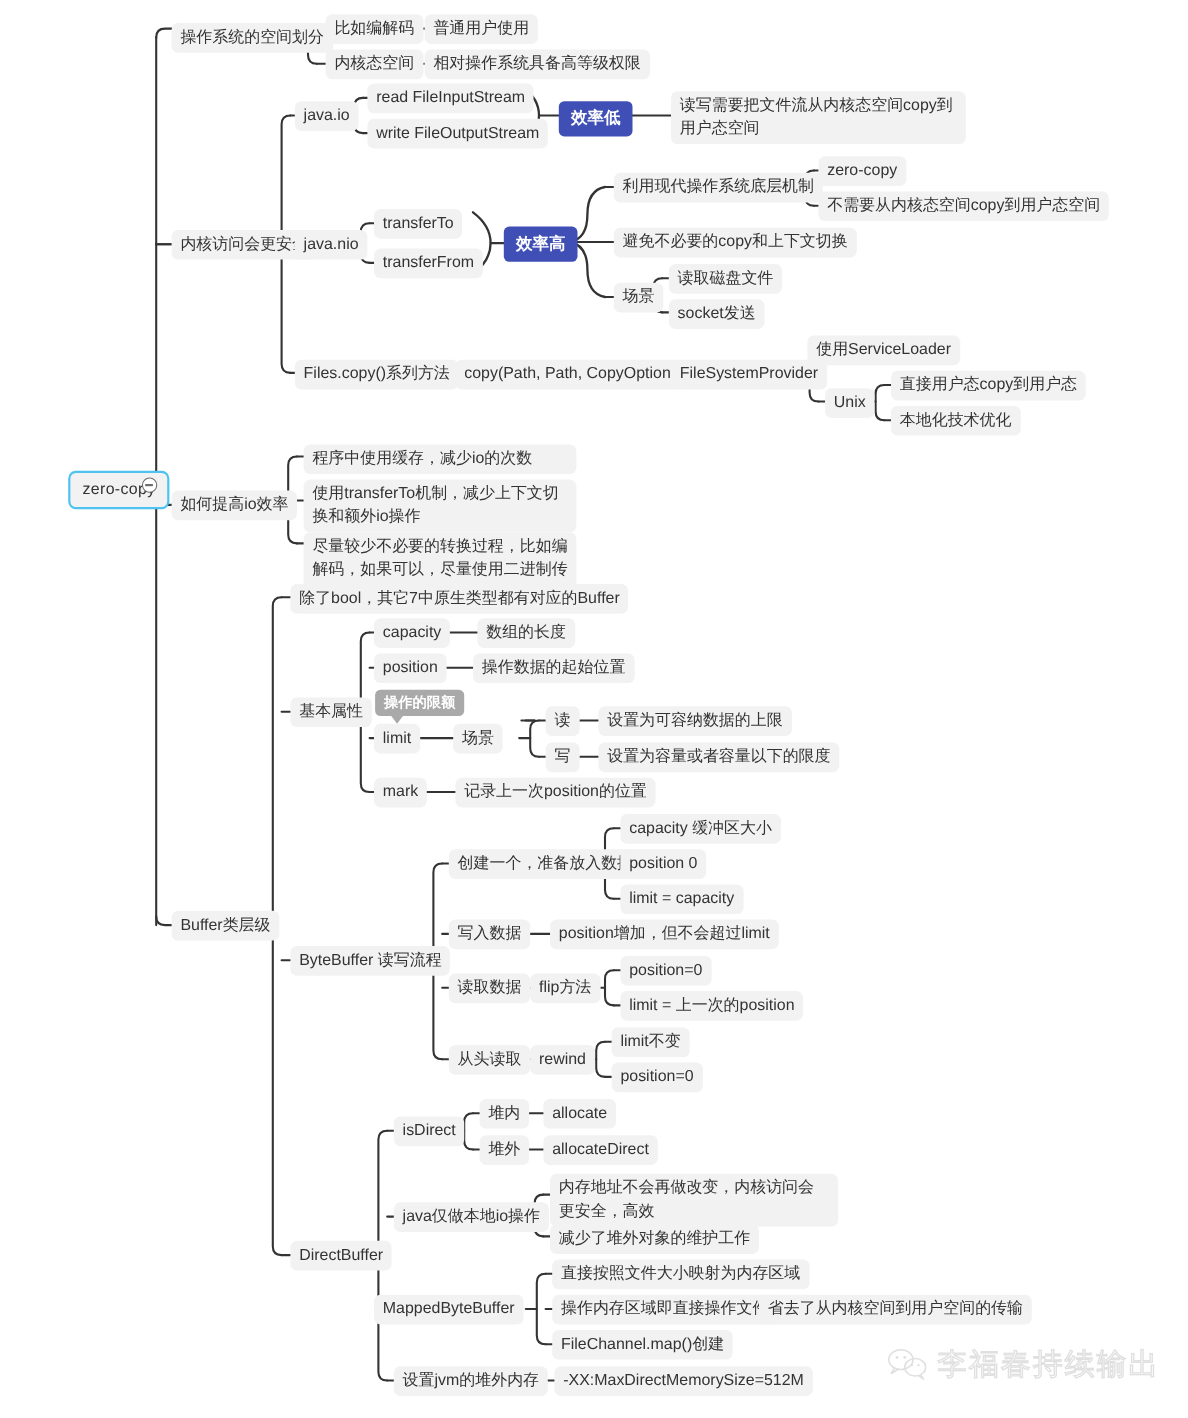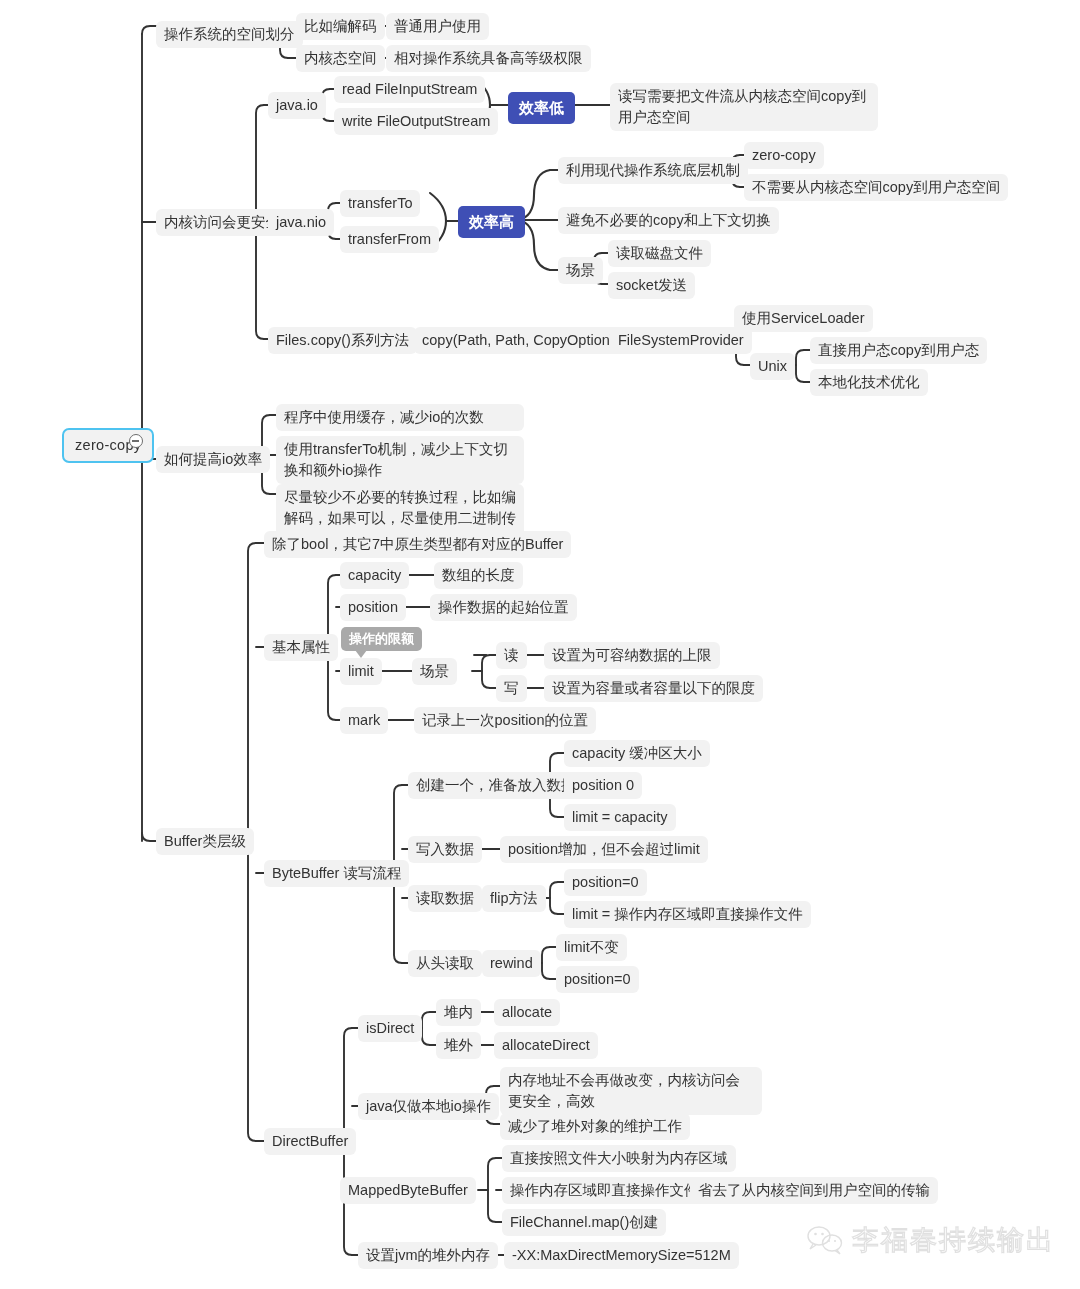--- a/index.html
+++ b/index.html
@@ -330,21 +330,21 @@
   <div class="node" style="left:264px;top:860px;">ByteBuffer 读写流程</div>
   <div class="node" style="left:408px;top:772px;">创建一个，准备放入数据</div>
   <div class="node" style="left:564px;top:740px;">capacity 缓冲区大小</div>
   <div class="node" style="left:564px;top:772px;">position 0</div>
   <div class="node" style="left:564px;top:804px;">limit = capacity</div>
   <div class="node" style="left:408px;top:836px;">写入数据</div>
   <div class="node" style="left:500px;top:836px;">position增加，但不会超过limit</div>
   <div class="node" style="left:408px;top:885px;">读取数据</div>
   <div class="node" style="left:482px;top:885px;">flip方法</div>
   <div class="node" style="left:564px;top:869px;">position=0</div>
-  <div class="node" style="left:564px;top:901px;">limit = 操作内存区域即直接操作文件</div>
+  <div class="node" style="left:564px;top:901px;">limit = 上一次的position</div>
   <div class="node" style="left:408px;top:950px;">从头读取</div>
   <div class="node" style="left:482px;top:950px;">rewind</div>
   <div class="node" style="left:556px;top:934px;">limit不变</div>
   <div class="node" style="left:556px;top:966px;">position=0</div>
 
   <div class="node" style="left:264px;top:1128px;">DirectBuffer</div>
   <div class="node" style="left:358px;top:1015px;">isDirect</div>
   <div class="node" style="left:436px;top:999px;">堆内</div>
   <div class="node" style="left:494px;top:999px;">allocate</div>
   <div class="node" style="left:436px;top:1032px;">堆外</div>

